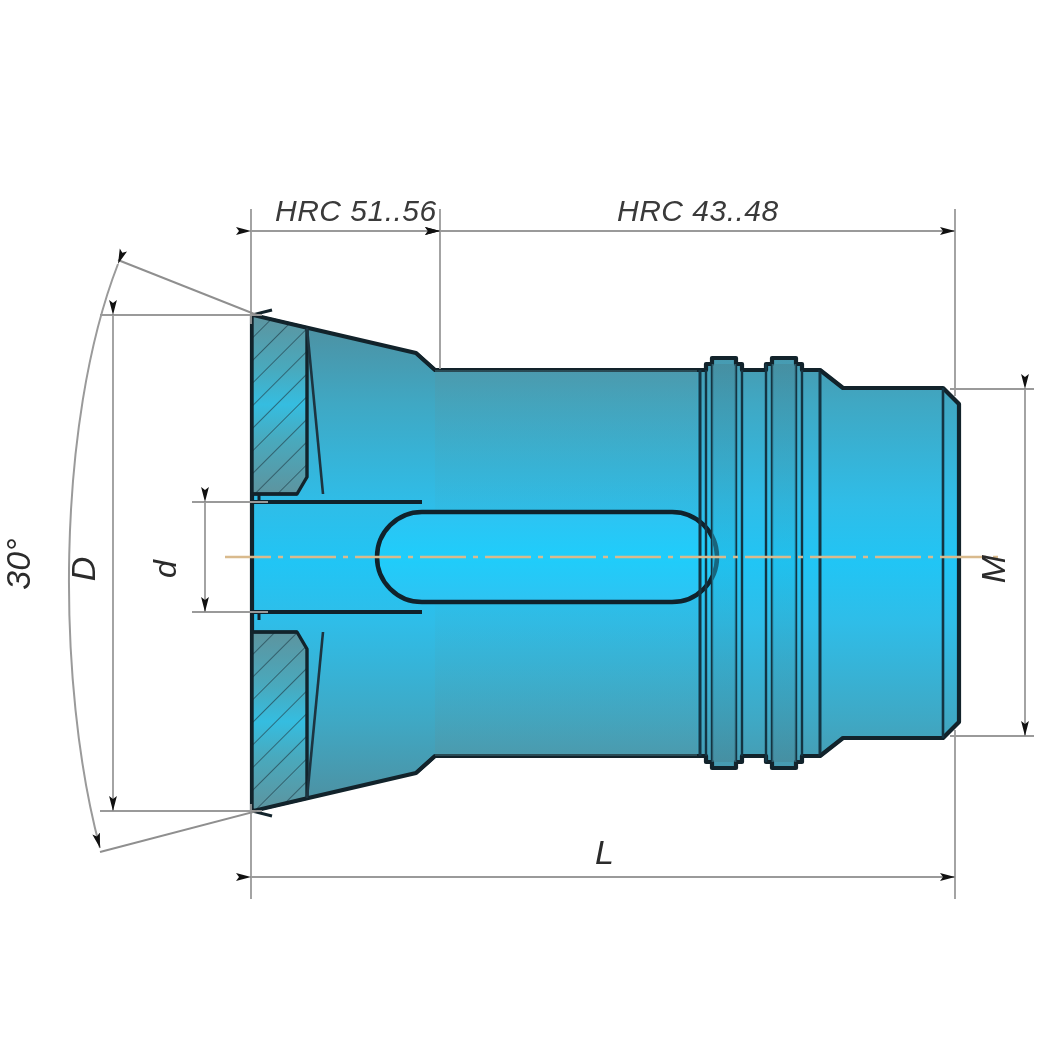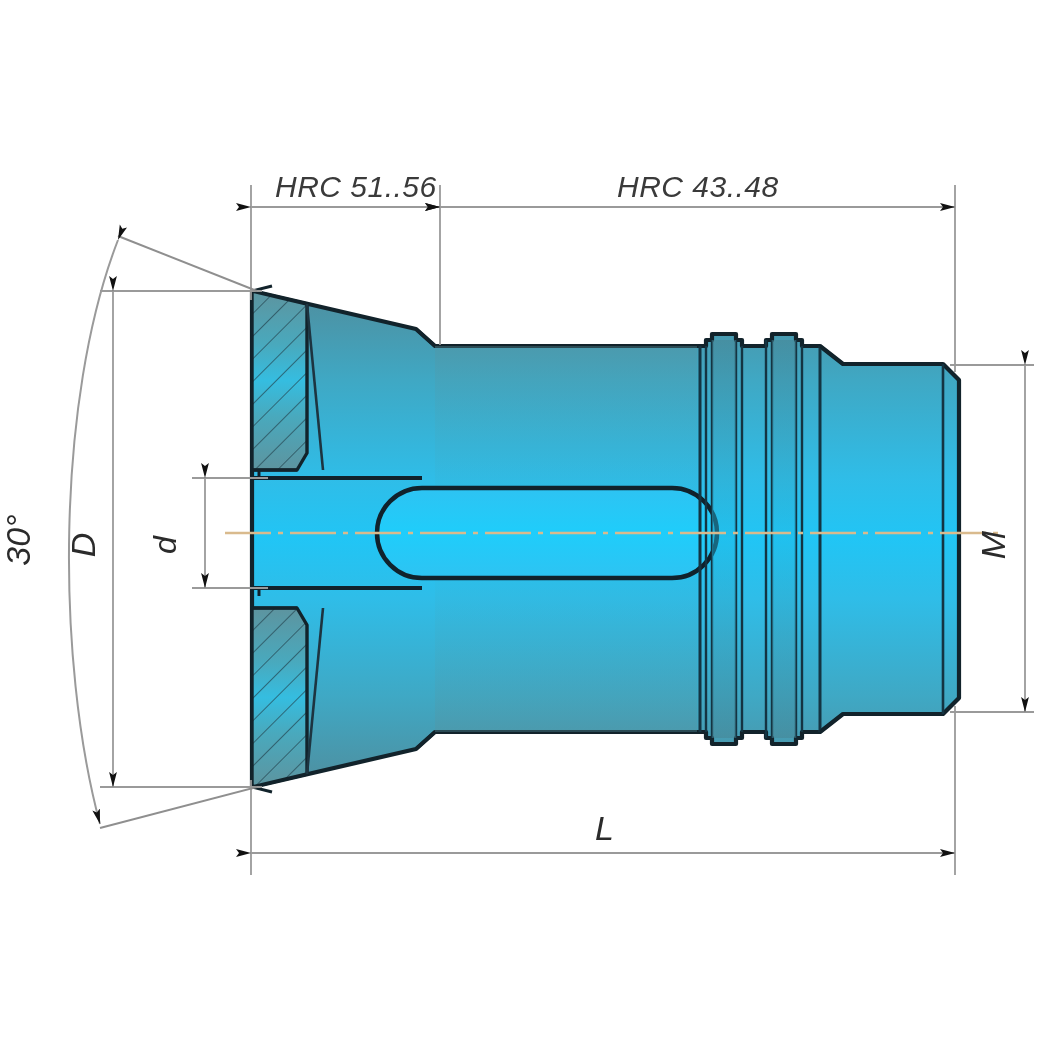--- a/index.html
+++ b/index.html
@@ -10,20 +10,21 @@
     width: 1040px;
     height: 1040px;
     overflow: hidden;
     font-family: "Liberation Sans", sans-serif;
   }
   #drawing-root {
     position: relative;
     width: 1040px;
     height: 880px;
     background: #ffffff;
+    margin-top: 24px;
   }
   #drawing-svg {
     display: block;
     width: 1040px;
     height: 1040px;
   }
   .dim-label {
     font-family: "Liberation Sans", sans-serif;
     font-style: italic;
     font-weight: 500;

